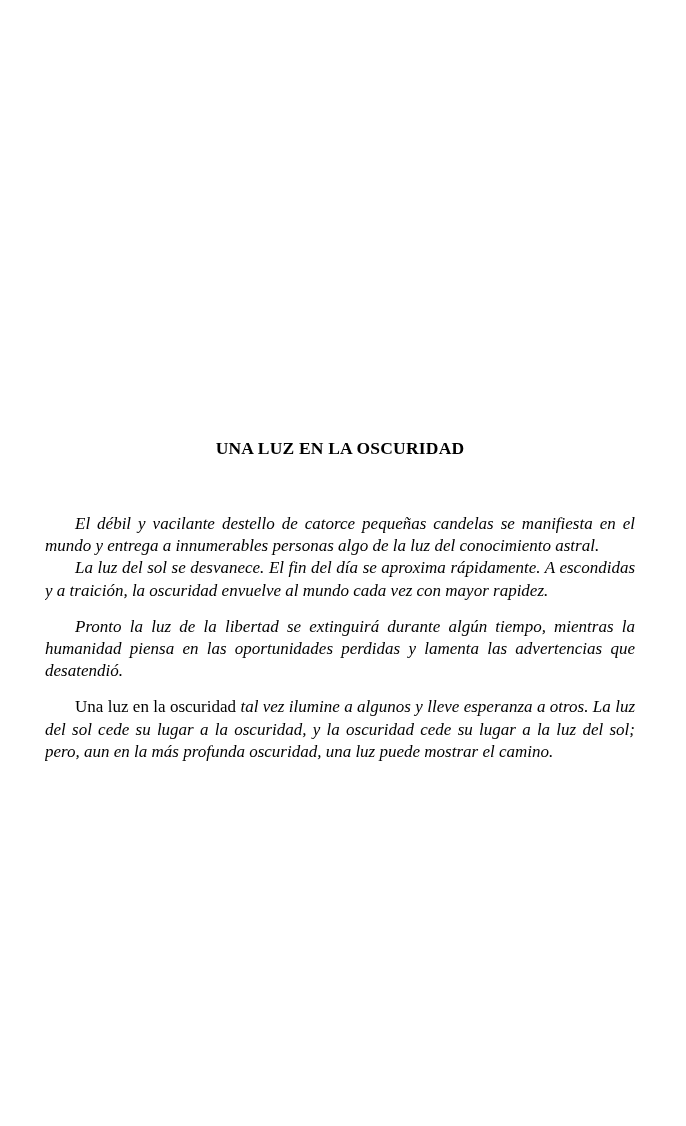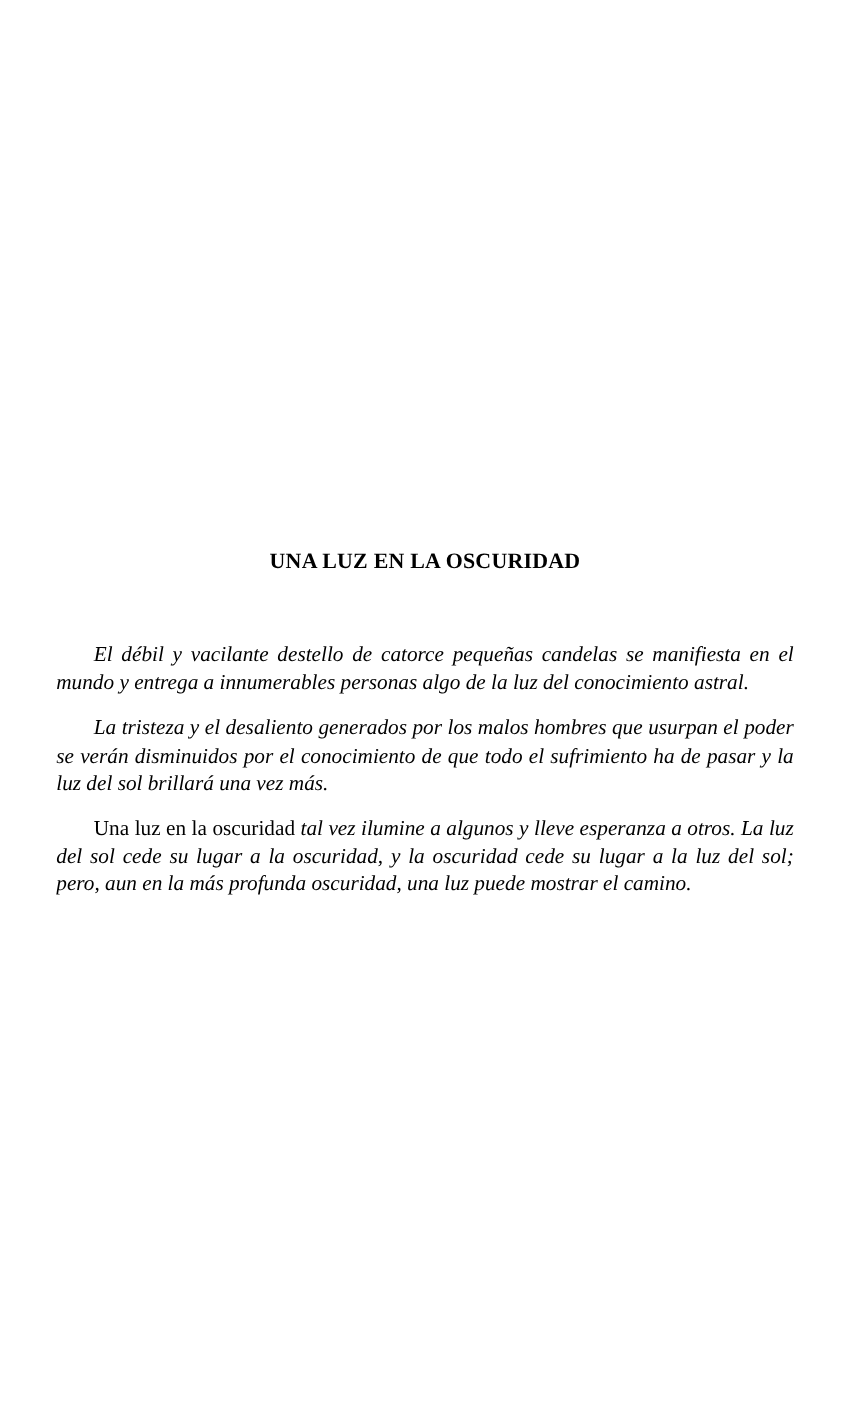--- a/index.html
+++ b/index.html
@@ -71,24 +71,25 @@
 <body>
 
 <div class="page">
 
   <h1 class="chapter-title">UNA LUZ EN LA OSCURIDAD</h1>
 
   <div class="body-block">
 
     <div class="para-group">
       <p class="para">El débil y vacilante destello de catorce pequeñas candelas se manifiesta en el mundo y entrega a innumerables personas algo de la luz del conocimiento astral.</p>
+      <p class="para last-line-left">La luz del sol se desvanece. El fin del día se aproxima rápidamente. A escondidas y a traición, la oscuridad envuelve al mundo cada vez con mayor rapidez.</p>
     </div>
 
     <div class="para-group">
-      <p class="para last-line-left">La tristeza y el desaliento generados por los malos hombres que usurpan el poder se verán disminuidos por el conocimiento de que todo el sufrimiento ha de pasar y la luz del sol brillará una vez más.</p>
+      <p class="para">Pronto la luz de la libertad se extinguirá durante algún tiempo, mientras la humanidad piensa en las oportunidades perdidas y lamenta las advertencias que desatendió.</p>
     </div>
 
     <div class="para-group">
       <p class="para last-line-left"><span class="roman">Una luz en la oscuridad </span><span>tal vez ilumine a algunos y lleve esperanza a otros. La luz del sol cede su lugar a la oscuridad, y la oscuridad cede su lugar a la luz del sol; pero, aun en la más profunda oscuridad, una luz puede mostrar el camino.</span></p>
     </div>
 
   </div>
 </div>
 
 </body></html>

